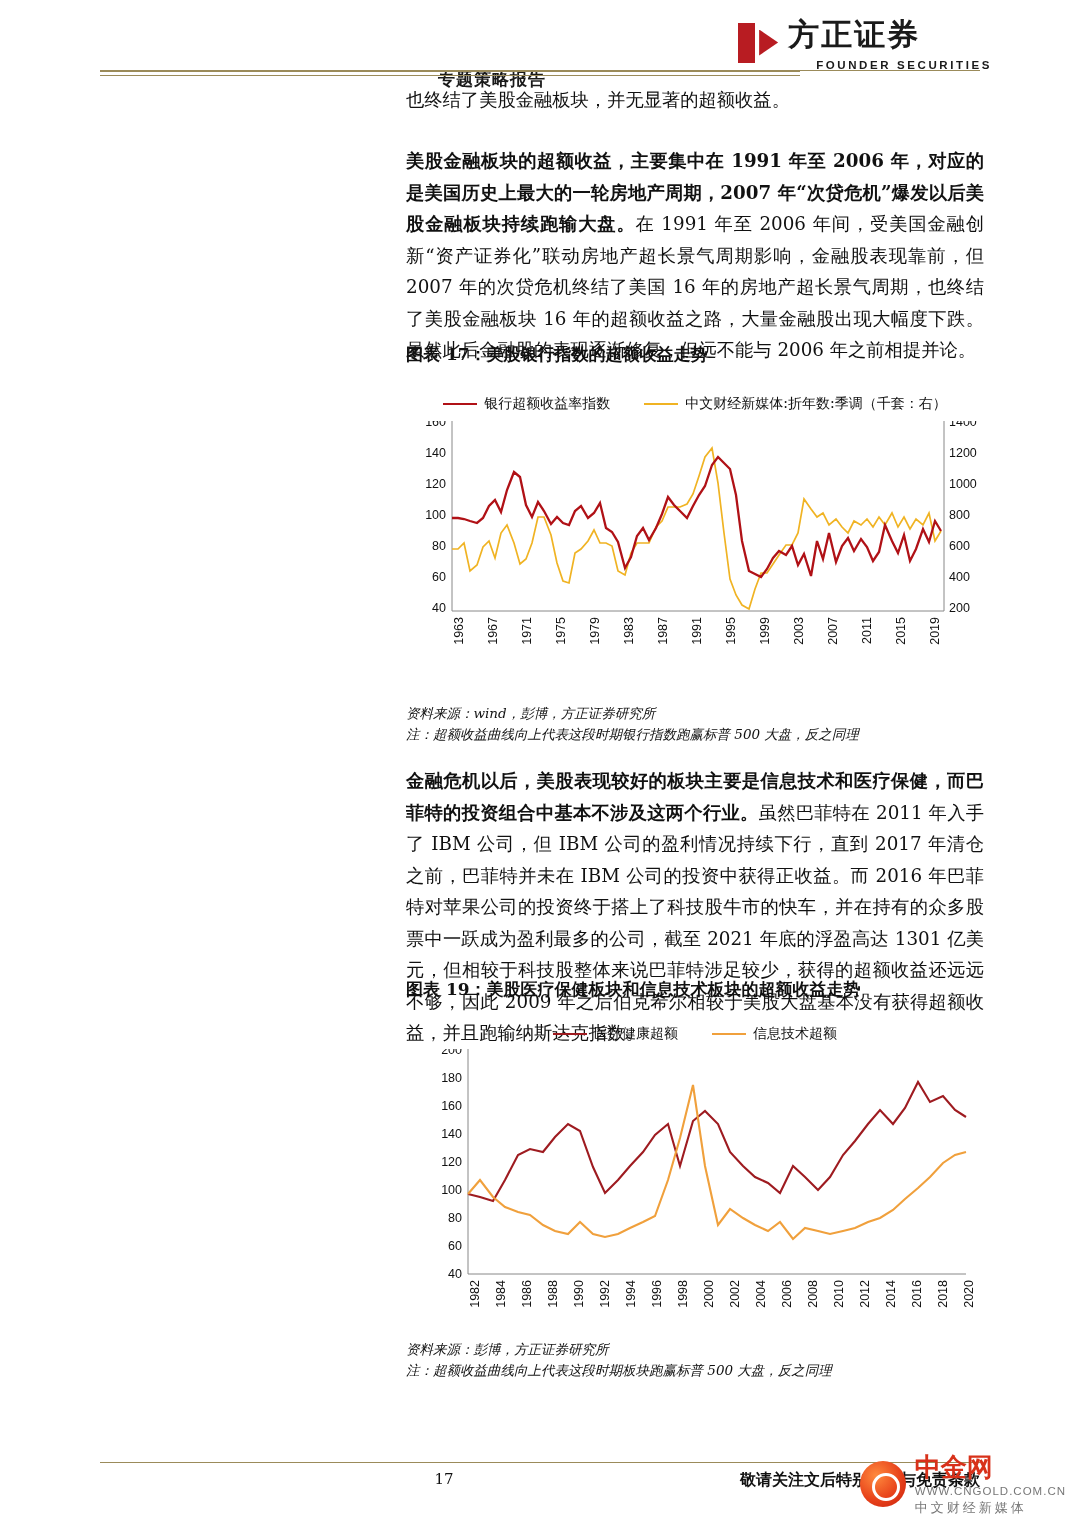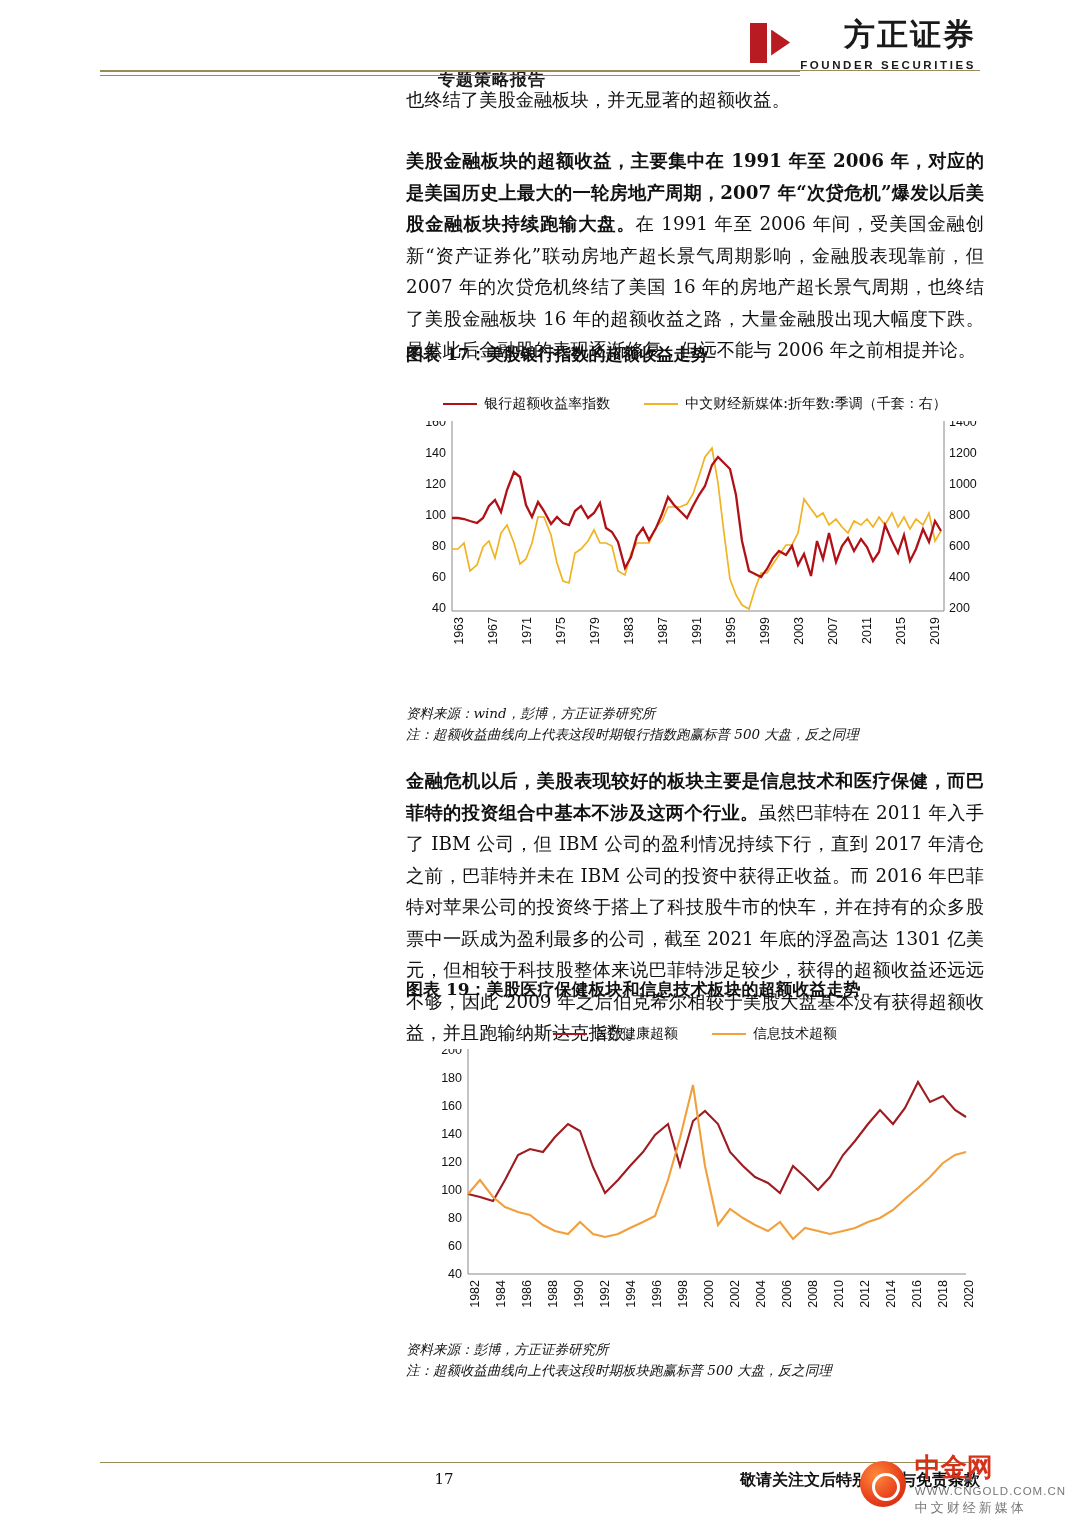--- a/index.html
+++ b/index.html
@@ -12,39 +12,39 @@
   }
   .page{position:absolute;inset:0;}
 
   
   .hdr{position:absolute;top:0;left:0;width:1080px;height:86px;}
   .hdr-title{
     position:absolute;left:438px;top:40px;
     font-size:17px;color:#1a1a1a;letter-spacing:1px;
     font-family:"DejaVu Sans", sans-serif;font-weight:bold;margin-top:28px;
   }
-  .logo{position:absolute;right:104px;top:14px;text-align:right;}
+  .logo{position:absolute;right:88px;top:14px;text-align:left;}
   .logo-row{display:flex;align-items:center;justify-content:flex-end;}
   .logo-mark{
     width:40px;height:40px;position:relative;margin-right:10px;
   }
   .logo-mark:before{
     content:"";position:absolute;left:0;top:0;width:17px;height:40px;background:#b81c22;
   }
   .logo-mark:after{
     content:"";position:absolute;left:21px;top:7px;width:19px;height:26px;
     background:#b81c22;clip-path:polygon(0 0,100% 50%,0 100%);
   }
   .logo-cn{
     font-size:31px;font-weight:bold;color:#1a1a1a;letter-spacing:2px;
     font-family:"DejaVu Sans", sans-serif;
   }
   .logo-en{
     font-size:11.5px;color:#1a1a1a;letter-spacing:2.6px;margin-top:3px;
-    font-family:"Liberation Sans", sans-serif;font-weight:bold;
+    font-family:"Liberation Sans", sans-serif;font-weight:bold;margin-left:28px;
   }
   .hdr-rule{
     position:absolute;left:100px;top:70px;width:700px;height:3px;
     border-top:2px solid #9b8b5a;border-bottom:1px solid #9b8b5a;
   }
   .hdr-rule-r{
     position:absolute;left:800px;top:70px;width:180px;height:1px;background:#9b8b5a;
   }
 
   

